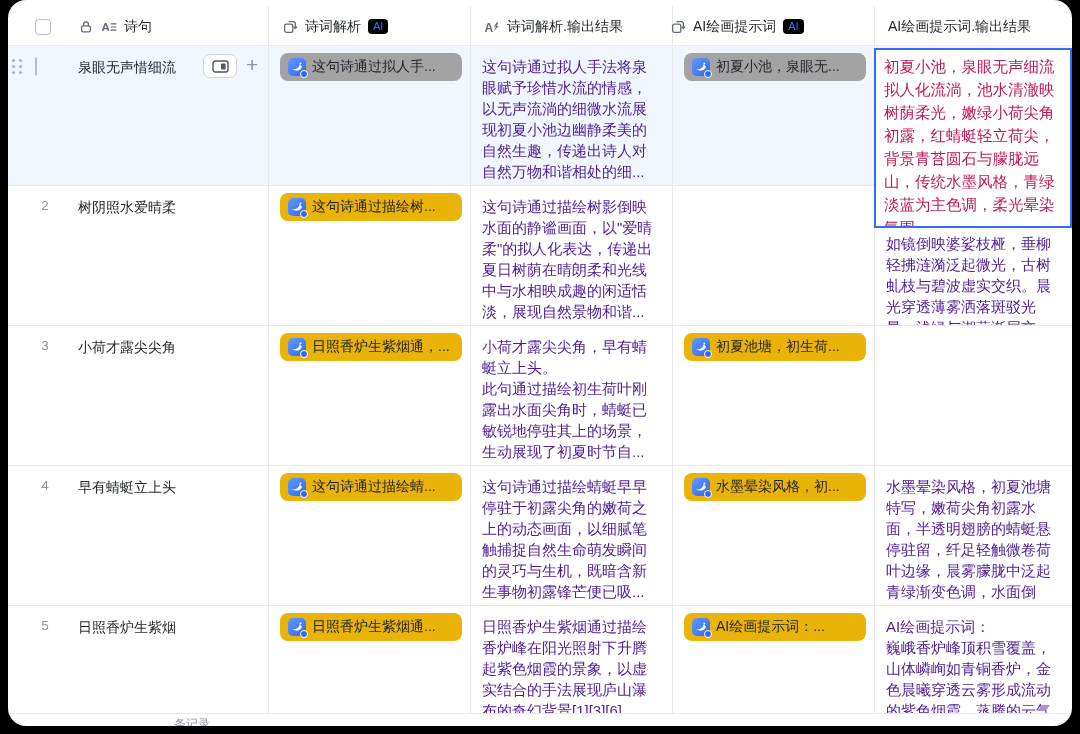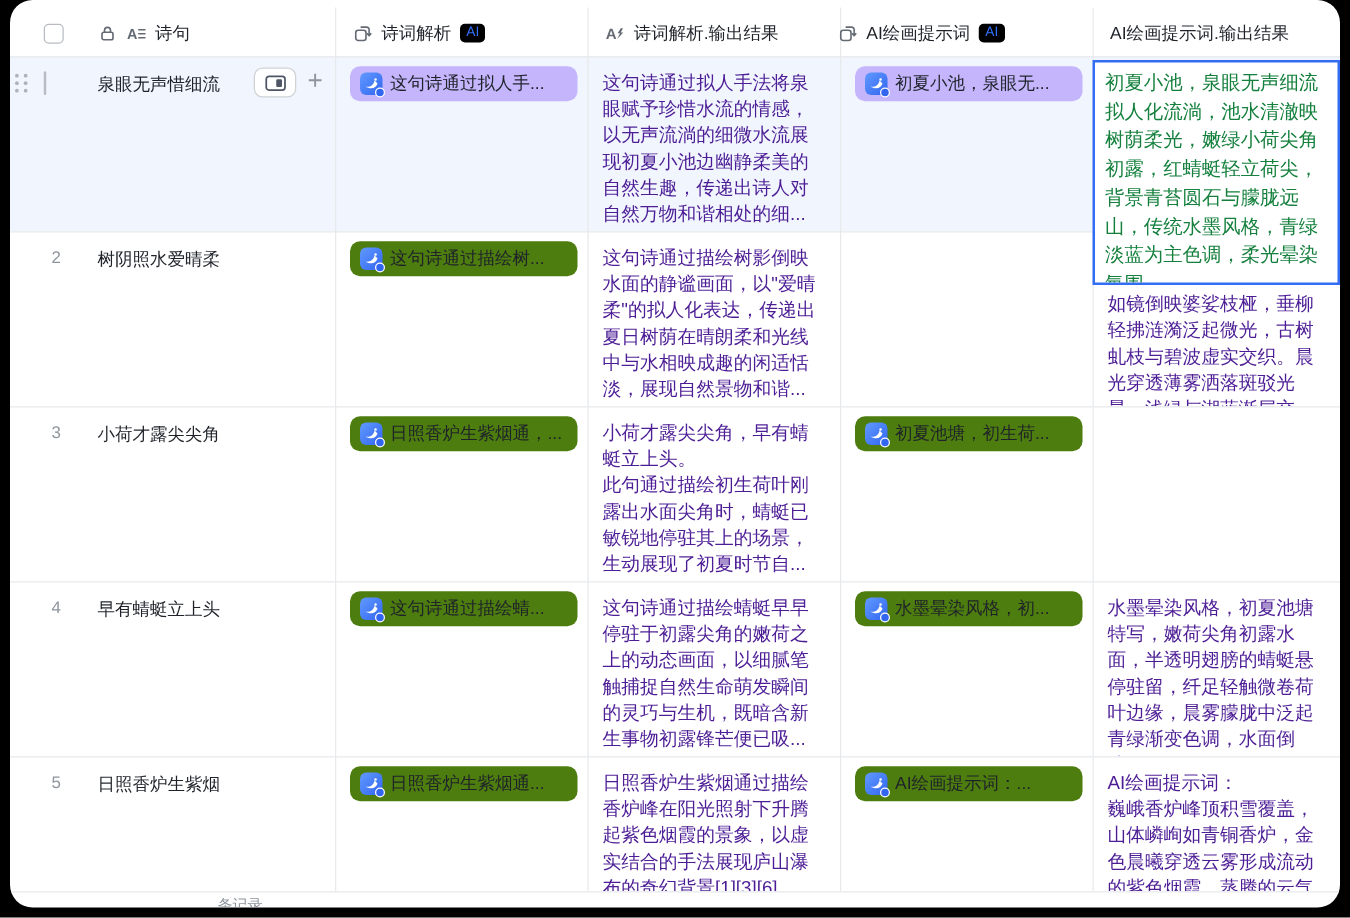--- a/index.html
+++ b/index.html
@@ -37,24 +37,24 @@
   .c2{left:260px;width:202px;}
   .c3{left:462px;width:202px;}
   .c4{left:664px;width:202px;}
   .c5{left:866px;width:198px;}
 
   .rownum{position:absolute;left:26px;top:13px;width:22px;text-align:center;font-size:13.5px;color:#8F959E;}
   .poem{position:absolute;left:70px;top:14px;font-size:14px;color:#1F2329;white-space:nowrap;}
 
   .pill{
     position:absolute;left:12px;top:8px;width:182px;height:28px;box-sizing:border-box;
-    background:#4d7c0f;border-radius:8px;display:flex;align-items:center;gap:6px;
+    background:#eab308;border-radius:8px;display:flex;align-items:center;gap:6px;
     padding:0 8px;overflow:hidden;
   }
-  .r1 .pill{background:#c4b5fd;}
+  .r1 .pill{background:#a3a3a3;}
   .pill-text{font-size:14px;color:#1F2329;white-space:nowrap;overflow:hidden;}
 
   .ai-avatar{width:18px;height:18px;border-radius:5px;flex:none;position:relative;
     background:linear-gradient(135deg,#619AFF 0%,#3265F0 100%);}
   .ai-avatar svg{position:absolute;left:0;top:0;}
   .ai-avatar::after{
     content:'';position:absolute;right:-2px;bottom:-2px;width:6px;height:6px;border-radius:50%;
     background:#3265F0;border:1.5px solid #fff;
   }
 
@@ -76,21 +76,21 @@
   }
   .plus-btn{position:absolute;left:238px;top:53px;font-size:21px;color:#8F959E;z-index:5;line-height:24px;}
 
   
   .sel-overlay{
     position:absolute;left:866px;top:48px;width:198px;height:180px;box-sizing:border-box;
     background:#fff;border:2px solid #336DF4;z-index:30;overflow:hidden;
     padding:5px 6px 0 8px;
   }
   .sel-overlay .sel-text{
-    font-size:15.5px;line-height:23px;color:#15803d;white-space:pre-wrap;word-break:break-all;
+    font-size:15.5px;line-height:23px;color:#be185d;white-space:pre-wrap;word-break:break-all;
   }
 
   .footer-label{position:absolute;left:166px;top:716px;font-size:12px;color:#8F959E;z-index:4;white-space:nowrap;}
 
   svg.gicon{display:block;}
 </style>
 </head>
 <body>
 
 <div class="card">

